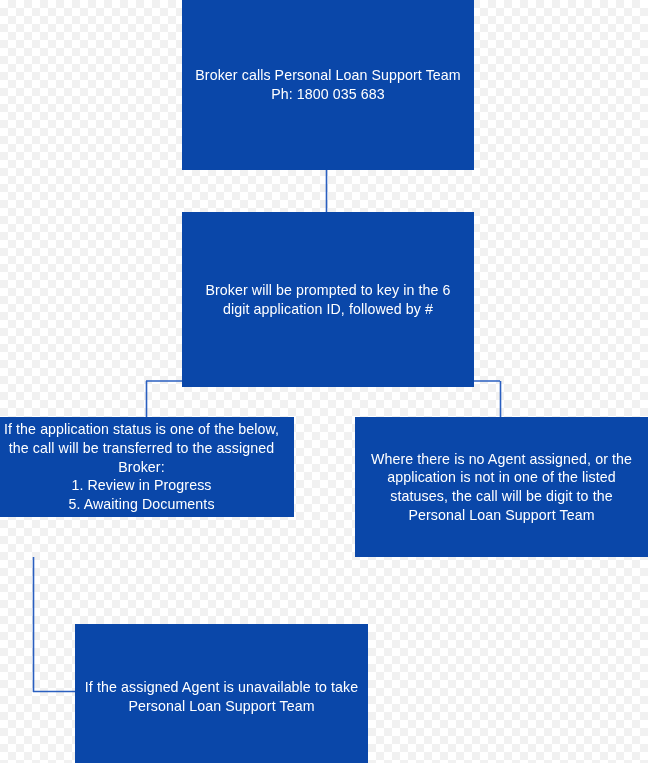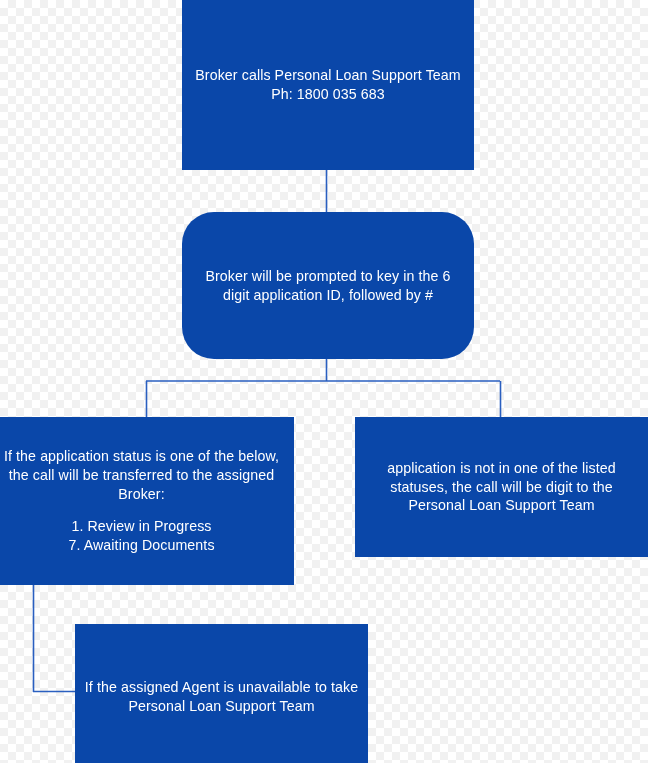--- a/index.html
+++ b/index.html
@@ -69,30 +69,29 @@
     top: 0px;
     width: 292px;
     height: 170px;
     font-size: 14.2px;
   }
 
   #node-key-app-id {
     left: 182px;
     top: 212px;
     width: 292px;
-    height: 147px;
+    height: 175px;
     font-size: 14.2px;
-    border-radius: 32px;
   }
 
   #node-status-match {
     left: 0px;
     top: 417px;
     width: 294px;
-    height: 168px;
+    height: 100px;
     font-size: 14.2px;
     padding-left: 4px;
     padding-right: 15px;
   }
 
   #node-no-agent {
     left: 355px;
     top: 417px;
     width: 293px;
     height: 140px;
@@ -134,24 +133,25 @@
     <span class="line">Broker will be prompted to key in the 6</span>
     <span class="line">digit application ID, followed by #</span>
   </div>
 
   <div class="node" id="node-status-match">
     <span class="line">If the application status is one of the below,</span>
     <span class="line">the call will be transferred to the assigned</span>
     <span class="line">Broker:</span>
     <span class="spacer"></span>
     <span class="line">1. Review in Progress</span>
-    <span class="line">7. Awaiting Documents</span>
+    <span class="line">5. Awaiting Documents</span>
   </div>
 
   <div class="node" id="node-no-agent">
+    <span class="line">Where there is no Agent assigned, or the</span>
     <span class="line">application is not in one of the listed</span>
     <span class="line">statuses, the call will be digit to the</span>
     <span class="line">Personal Loan Support Team</span>
   </div>
 
   <div class="node" id="node-agent-unavailable">
     <span class="line">If the assigned Agent is unavailable to take</span>
     <span class="line">Personal Loan Support Team</span>
   </div>
 

